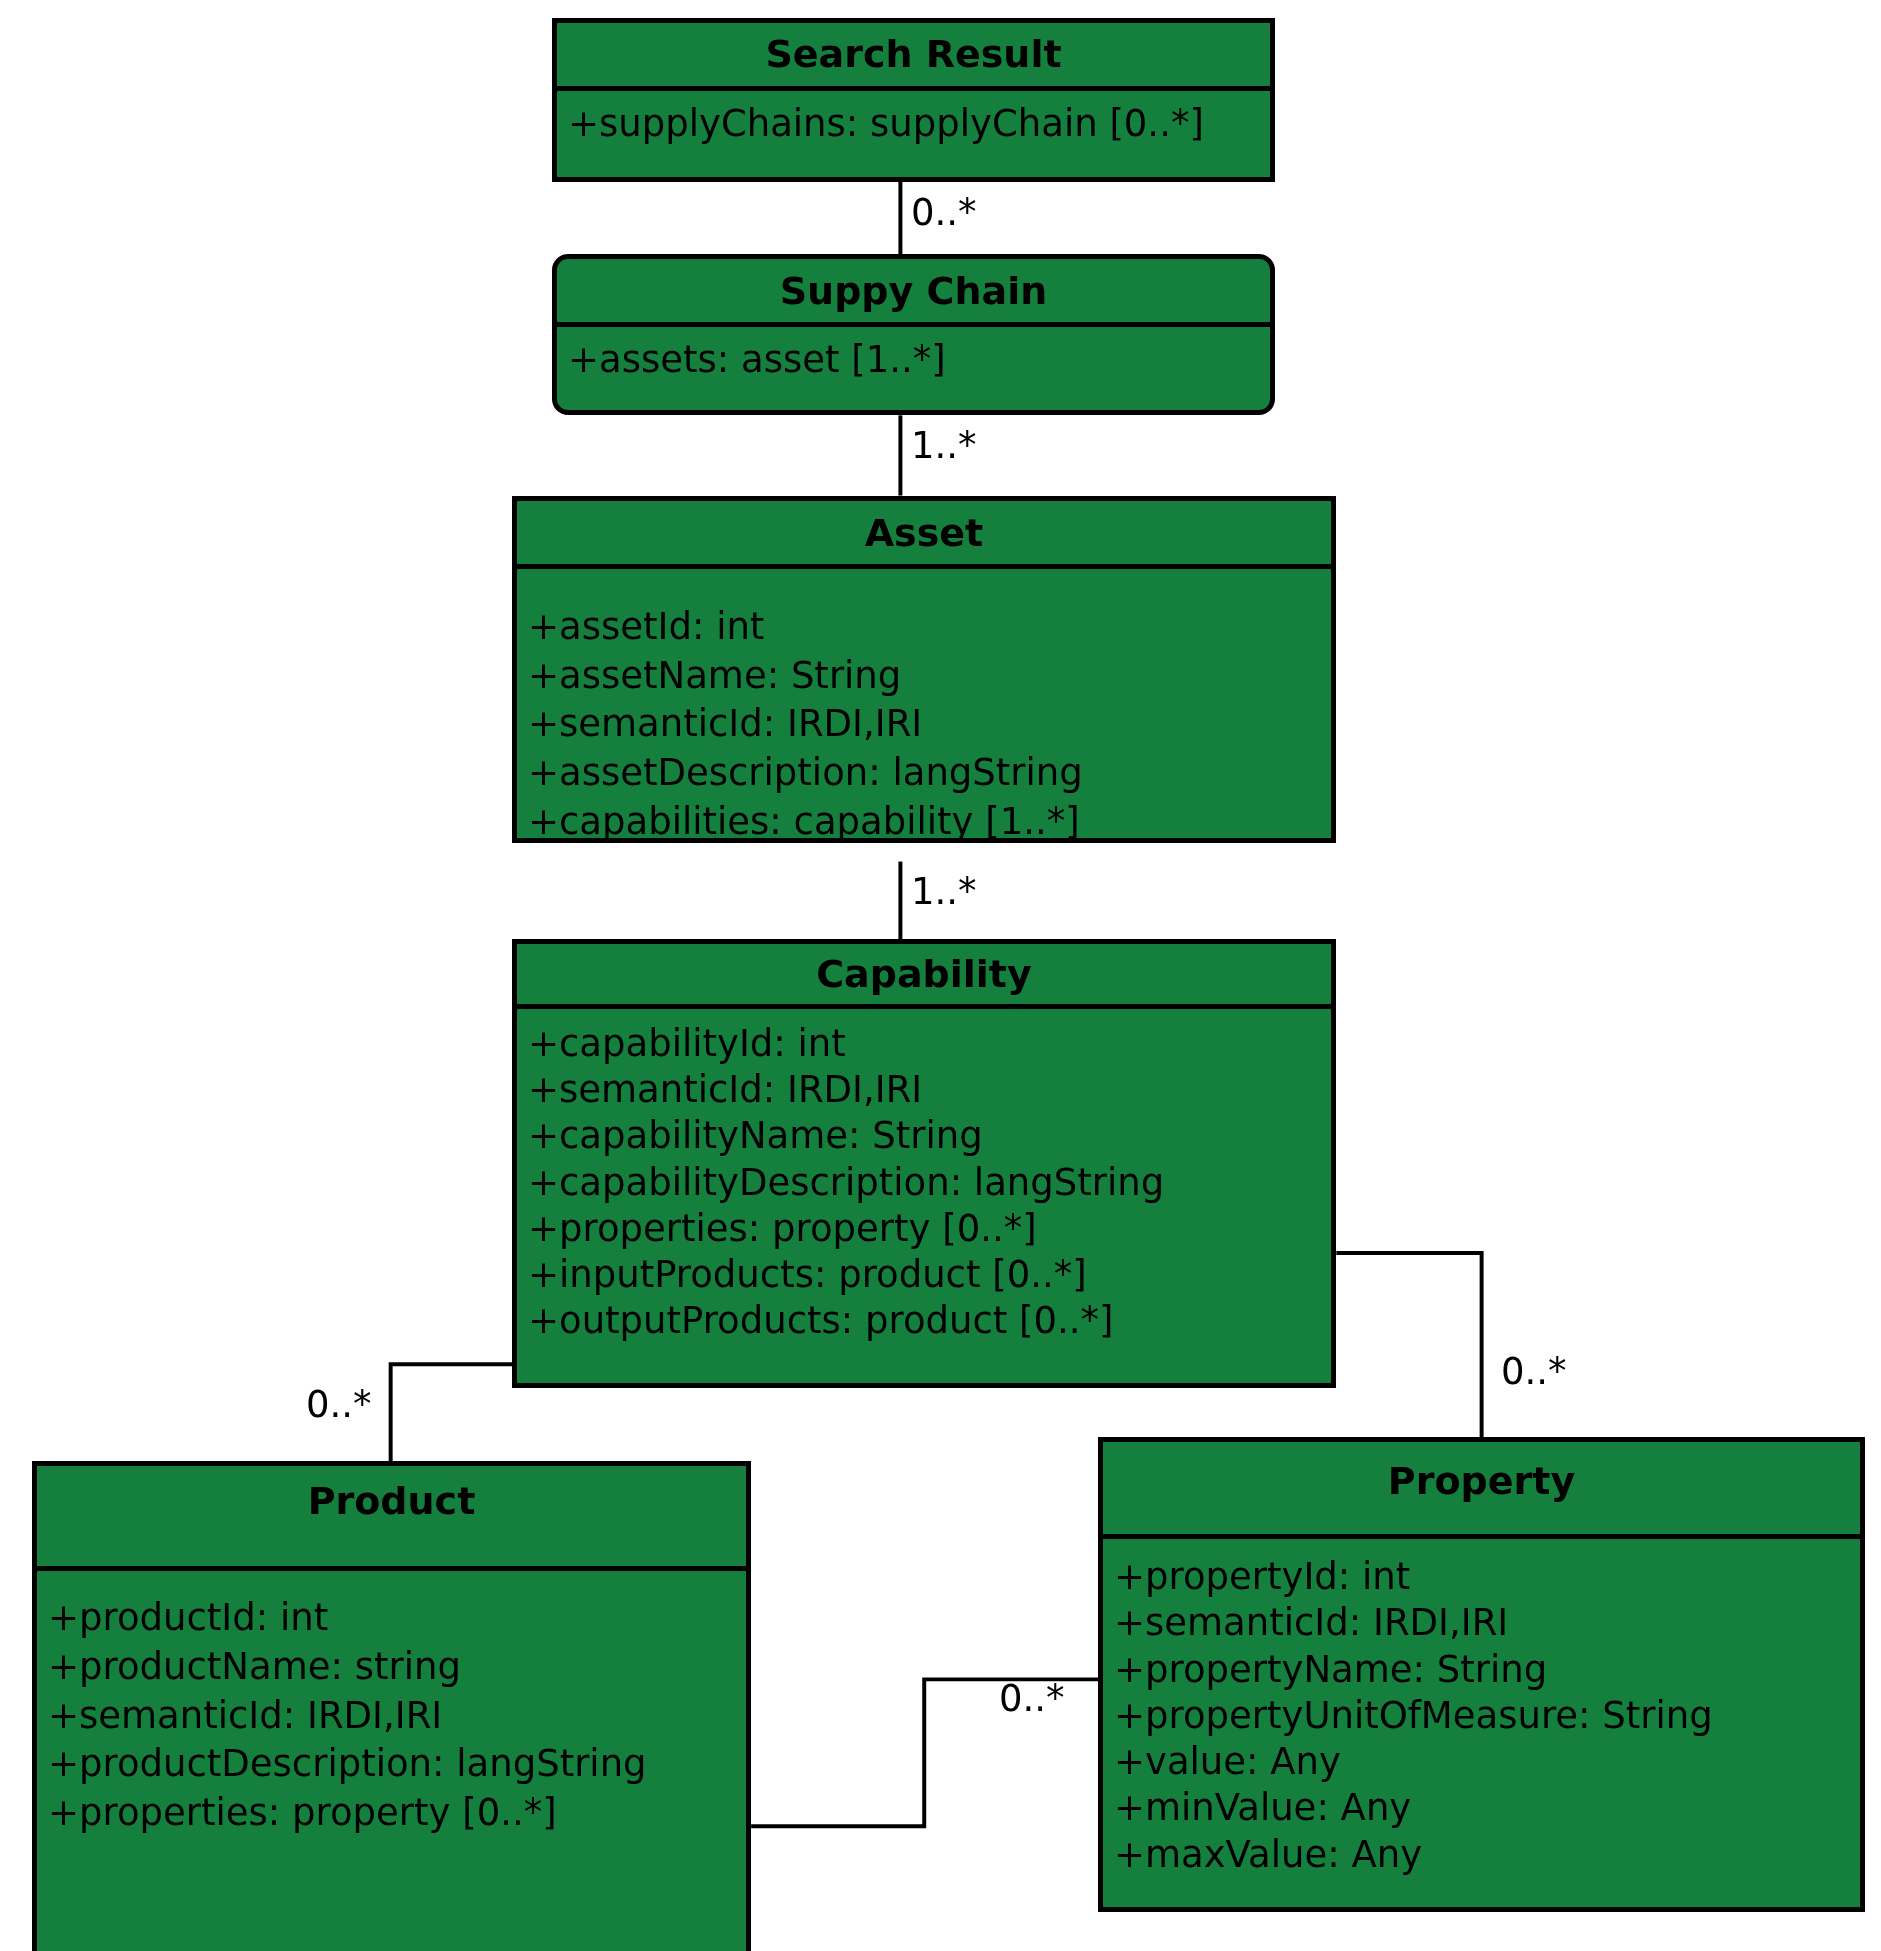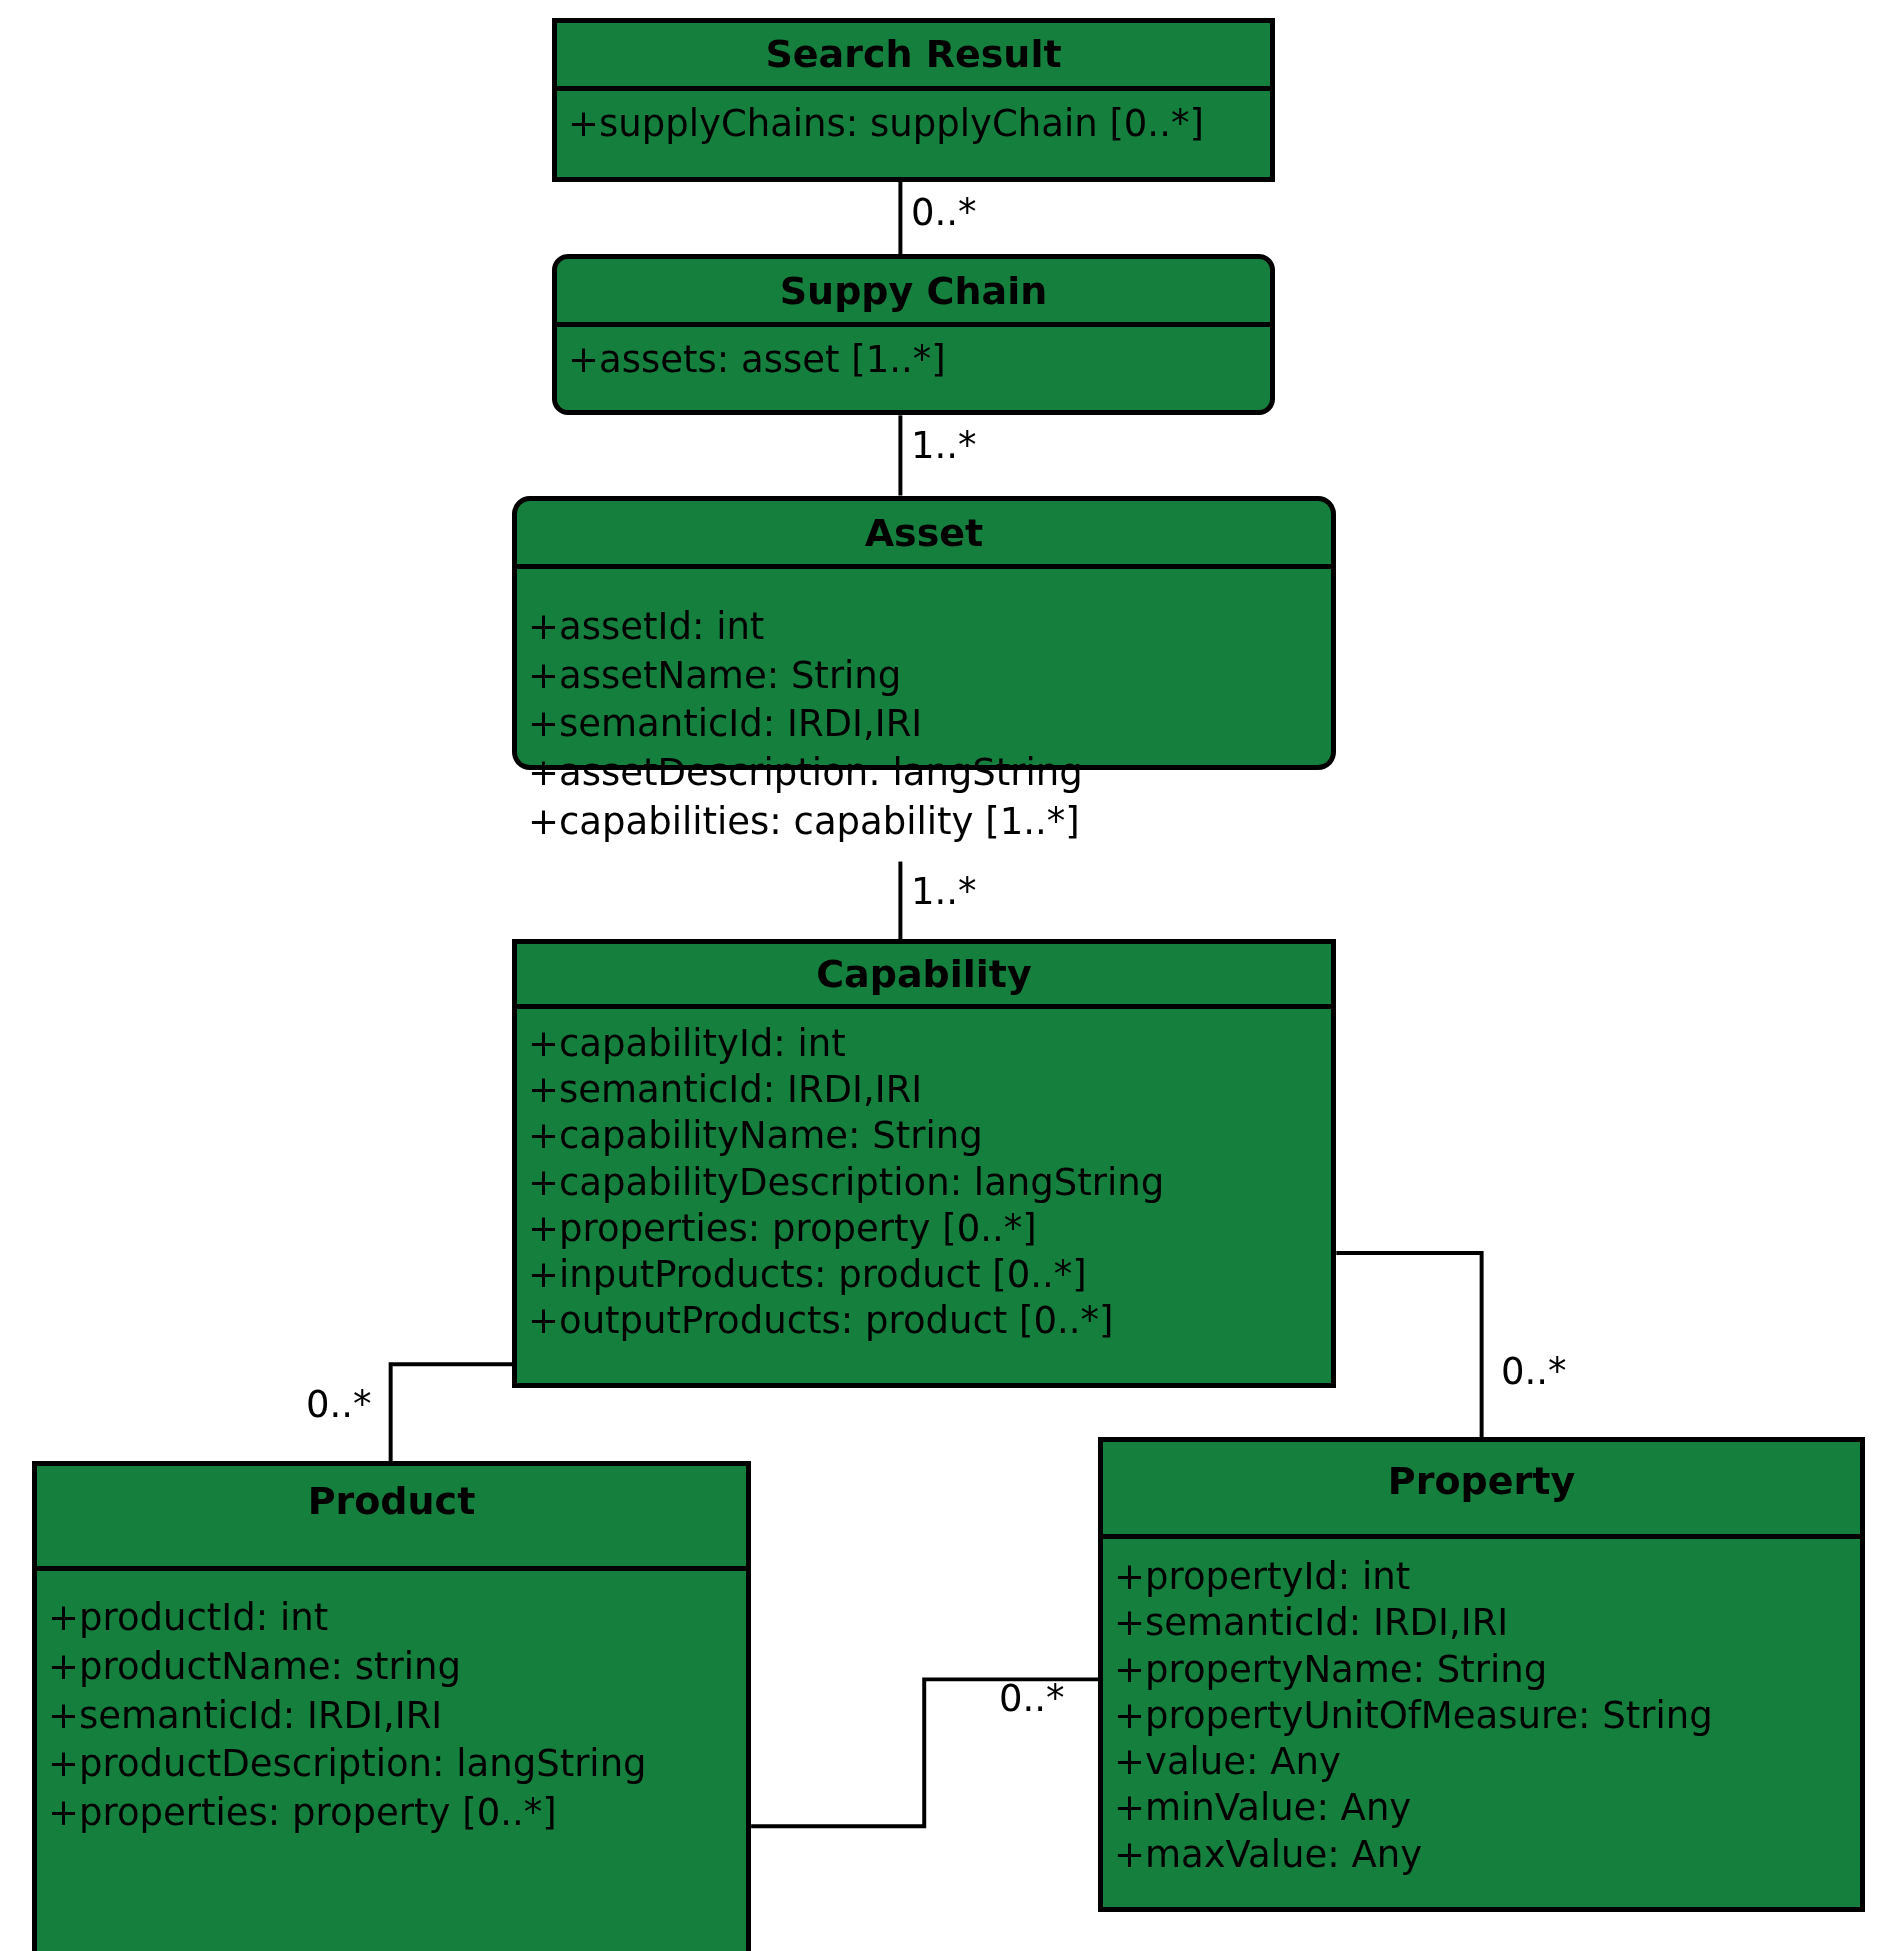--- a/index.html
+++ b/index.html
@@ -68,21 +68,21 @@
   #box-search-result { left: 552px; top: 17.5px;  width: 723px;  height: 164px; }
   #box-search-result .uml-header { height: 68px; font-size: 38px; }
   #box-search-result .uml-attrs { padding-top: 11px; }
   #box-search-result .uml-attr { font-size: 37px; }
 
   #box-supply-chain { left: 552px; top: 254px; width: 723px;  height: 161px; border-radius: 16px; }
   #box-supply-chain .uml-header { height: 68px; font-size: 38px; }
   #box-supply-chain .uml-attrs { padding-top: 11px; }
   #box-supply-chain .uml-attr { font-size: 37px; }
 
-  #box-asset { left: 512px; top: 496px; width: 824px; height: 274px; border-radius: 18px; }
+  #box-asset { left: 512px; top: 496px; width: 824px; height: 347px; }
   #box-asset .uml-header { height: 68px; font-size: 38px; }
   #box-asset .uml-attrs { padding-top: 4px; margin-top: 32px; }
   #box-asset .uml-attr { font-size: 37px; margin-bottom: 5.6px; }
 
   #box-capability { left: 512px; top: 939px; width: 824px; height: 449px; }
   #box-capability .uml-header { height: 65px; font-size: 38px; }
   #box-capability .uml-attrs { padding-top: 12.7px; }
   #box-capability .uml-attr { font-size: 37px; margin-bottom: 3.2px; }
 
   #box-product { left: 32px; top: 1461px; width: 719px; height: 579px; }

